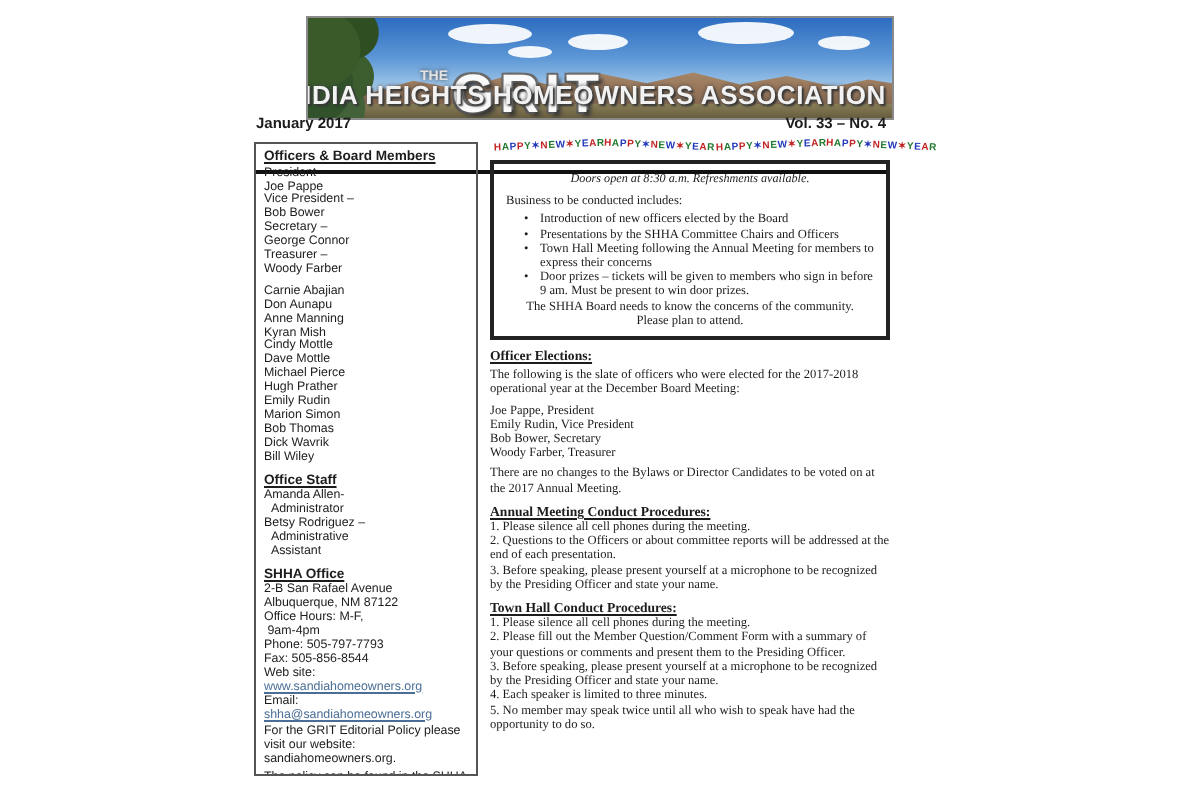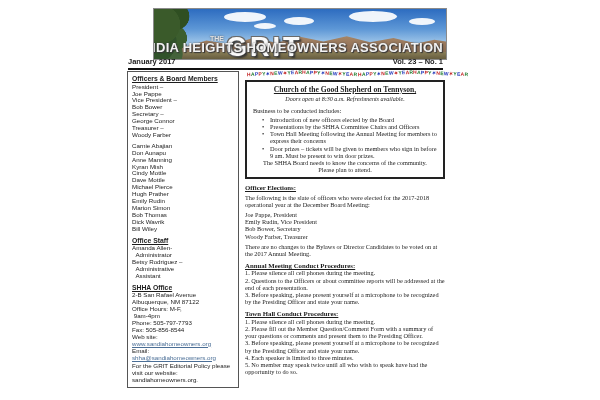--- a/index.html
+++ b/index.html
@@ -53,21 +53,21 @@
     position:absolute; right:3px; bottom:4px;
     font-family:"Liberation Sans",sans-serif; font-weight:700; font-size:13px; letter-spacing:.3px;
     color:#f2f2f2; text-shadow:0 0 2px #444, 1px 1px 1px #333; white-space:nowrap;
   }
 
   
   .dateline {
     position:absolute; left:128px; top:57px; width:315px;
     display:flex; justify-content:space-between; align-items:flex-end;
     font-family:"Liberation Sans",sans-serif; font-weight:700; font-size:7.5px;
-    border-bottom:2.5px solid #101010; padding-bottom:2px;
+    border-bottom:2.5px solid #101010; padding-bottom:19px;
   }
 
   
   .sidebar {
     position:absolute; left:127px; top:71px; width:112px; height:317px;
     box-sizing:border-box; border:1px solid #555; padding:3px 4px;
     font-family:"Liberation Sans",sans-serif; font-size:6.2px; line-height:6.9px;
     overflow:hidden;
   }
   .sb-h { font-weight:700; text-decoration:underline; font-size:6.8px; line-height:7.6px; margin:4px 0 1px; }
@@ -117,21 +117,21 @@
     <div class="tree"></div>
     <div class="masthead-title">
       <span class="the">THE</span>
       <span class="grit">GRIT</span>
     </div>
     <div class="org">SANDIA HEIGHTS HOMEOWNERS ASSOCIATION</div>
   </div>
 
   <div class="dateline">
     <span>January  2017</span>
-    <span>Vol. 23 – No. 1</span>
+    <span>Vol. 33 – No. 4</span>
   </div>
 
   <div class="sidebar">
     <div class="sb-h first">Officers &amp; Board Members</div>
     <div>
         <div class="sb-line">President –</div>
         <div class="sb-line">Joe Pappe</div>
         <div class="sb-line">Vice President –</div>
         <div class="sb-line">Bob Bower</div>
         <div class="sb-line">Secretary –</div>
@@ -183,21 +183,20 @@
   <div class="main">
 
     <div class="banner-row">
         <span class="banner-piece"><span style="color: rgb(194, 34, 34);">H</span><span style="color: rgb(31, 122, 45);">A</span><span style="color: rgb(34, 56, 187);">P</span><span style="color: rgb(194, 34, 34);">P</span><span style="color: rgb(31, 122, 45);">Y</span><span style="color: rgb(34, 56, 187);">✶</span><span style="color: rgb(194, 34, 34);">N</span><span style="color: rgb(31, 122, 45);">E</span><span style="color: rgb(34, 56, 187);">W</span><span style="color: rgb(194, 34, 34);">✶</span><span style="color: rgb(31, 122, 45);">Y</span><span style="color: rgb(34, 56, 187);">E</span><span style="color: rgb(194, 34, 34);">A</span><span style="color: rgb(31, 122, 45);">R</span></span>
         <span class="banner-piece"><span style="color: rgb(194, 34, 34);">H</span><span style="color: rgb(31, 122, 45);">A</span><span style="color: rgb(34, 56, 187);">P</span><span style="color: rgb(194, 34, 34);">P</span><span style="color: rgb(31, 122, 45);">Y</span><span style="color: rgb(34, 56, 187);">✶</span><span style="color: rgb(194, 34, 34);">N</span><span style="color: rgb(31, 122, 45);">E</span><span style="color: rgb(34, 56, 187);">W</span><span style="color: rgb(194, 34, 34);">✶</span><span style="color: rgb(31, 122, 45);">Y</span><span style="color: rgb(34, 56, 187);">E</span><span style="color: rgb(194, 34, 34);">A</span><span style="color: rgb(31, 122, 45);">R</span></span>
         <span class="banner-piece"><span style="color: rgb(194, 34, 34);">H</span><span style="color: rgb(31, 122, 45);">A</span><span style="color: rgb(34, 56, 187);">P</span><span style="color: rgb(194, 34, 34);">P</span><span style="color: rgb(31, 122, 45);">Y</span><span style="color: rgb(34, 56, 187);">✶</span><span style="color: rgb(194, 34, 34);">N</span><span style="color: rgb(31, 122, 45);">E</span><span style="color: rgb(34, 56, 187);">W</span><span style="color: rgb(194, 34, 34);">✶</span><span style="color: rgb(31, 122, 45);">Y</span><span style="color: rgb(34, 56, 187);">E</span><span style="color: rgb(194, 34, 34);">A</span><span style="color: rgb(31, 122, 45);">R</span></span>
         <span class="banner-piece"><span style="color: rgb(194, 34, 34);">H</span><span style="color: rgb(31, 122, 45);">A</span><span style="color: rgb(34, 56, 187);">P</span><span style="color: rgb(194, 34, 34);">P</span><span style="color: rgb(31, 122, 45);">Y</span><span style="color: rgb(34, 56, 187);">✶</span><span style="color: rgb(194, 34, 34);">N</span><span style="color: rgb(31, 122, 45);">E</span><span style="color: rgb(34, 56, 187);">W</span><span style="color: rgb(194, 34, 34);">✶</span><span style="color: rgb(31, 122, 45);">Y</span><span style="color: rgb(34, 56, 187);">E</span><span style="color: rgb(194, 34, 34);">A</span><span style="color: rgb(31, 122, 45);">R</span></span>
       </div>
 
     <div class="meeting-box">
-      <div class="mb-title">Church of the Good Shepherd on Tennyson,</div>
       <div class="mb-doors">Doors open at 8:30 a.m. Refreshments available.</div>
       <div class="mb-intro">Business to be conducted includes:</div>
       <ul class="mb-bullets">
           <li>Introduction of new officers elected by the Board</li>
           <li>Presentations by the SHHA Committee Chairs and Officers</li>
           <li>Town Hall Meeting following the Annual Meeting for members to express their concerns</li>
           <li>Door prizes – tickets will be given to members who sign in before 9 am. Must be present to win door prizes.</li>
         </ul>
       <div class="mb-close">The SHHA Board needs to know the concerns of the community.</div>
       <div class="mb-close">Please plan to attend.</div>

